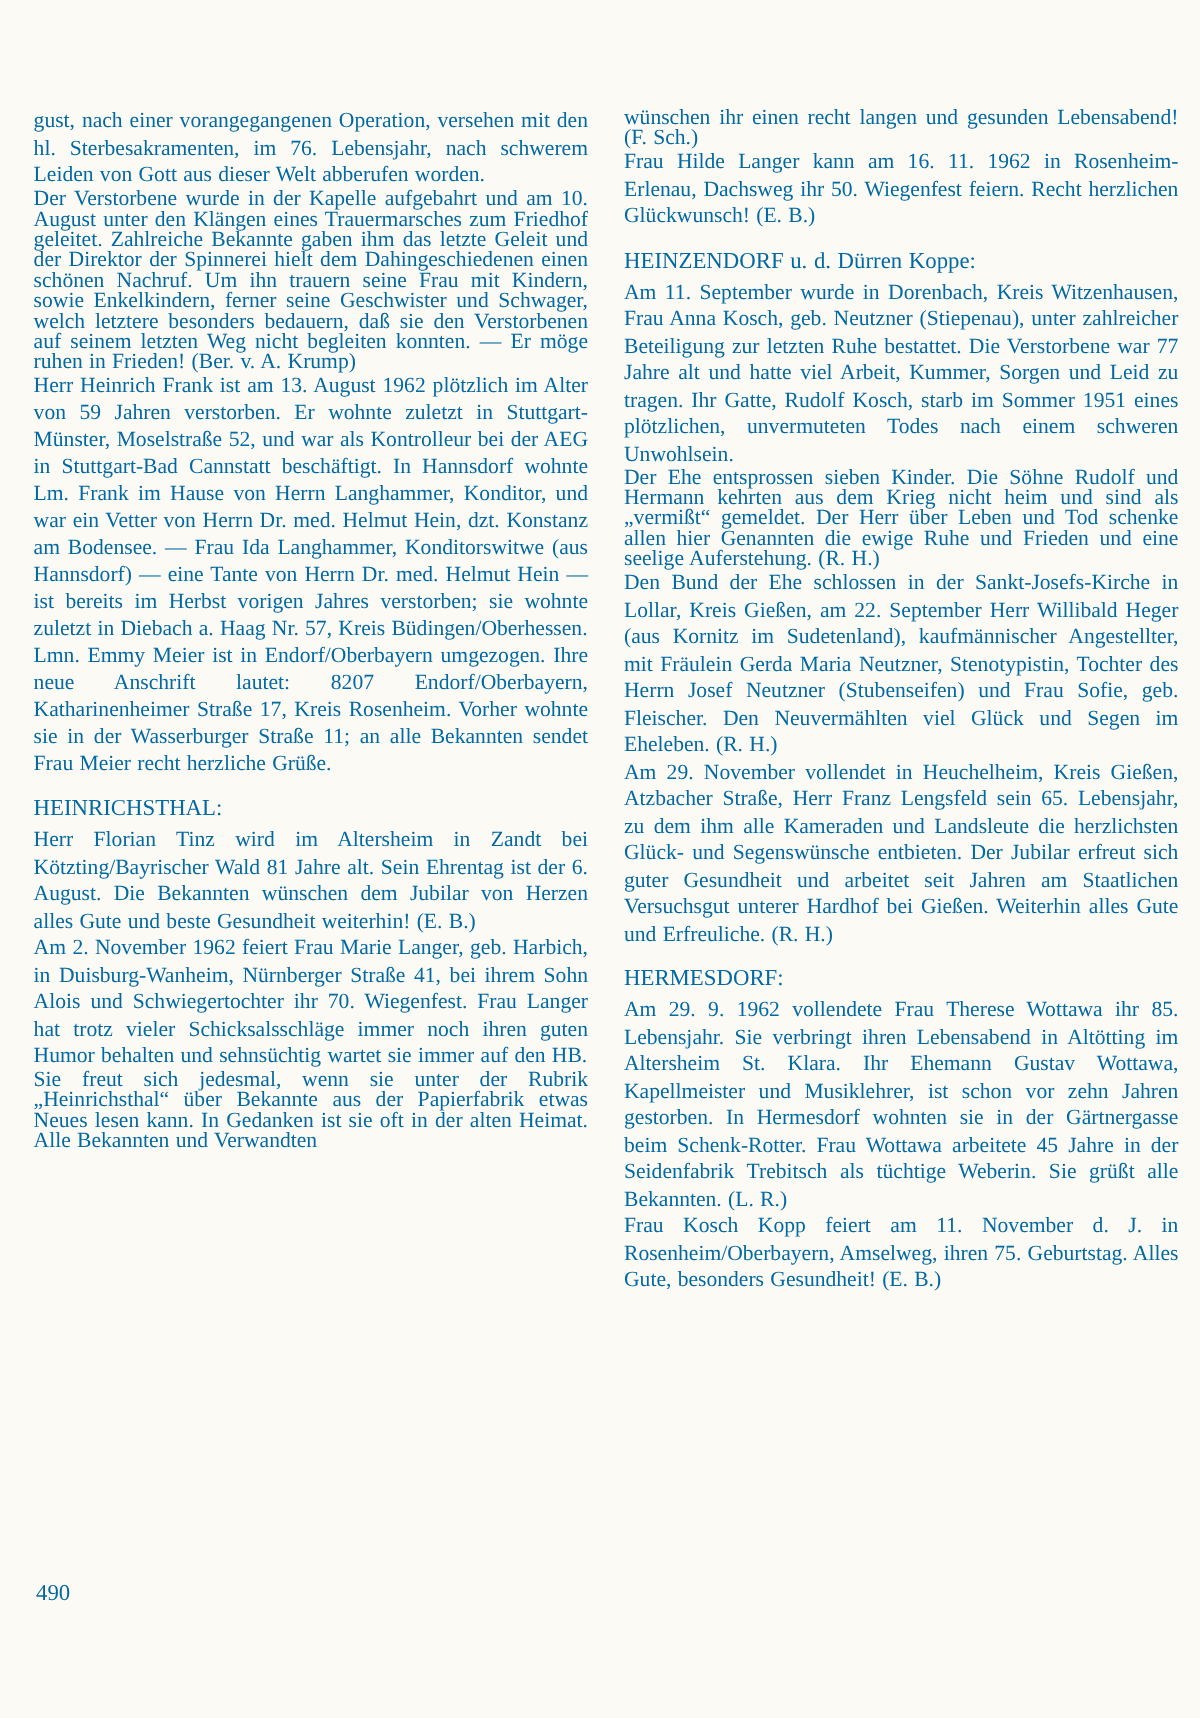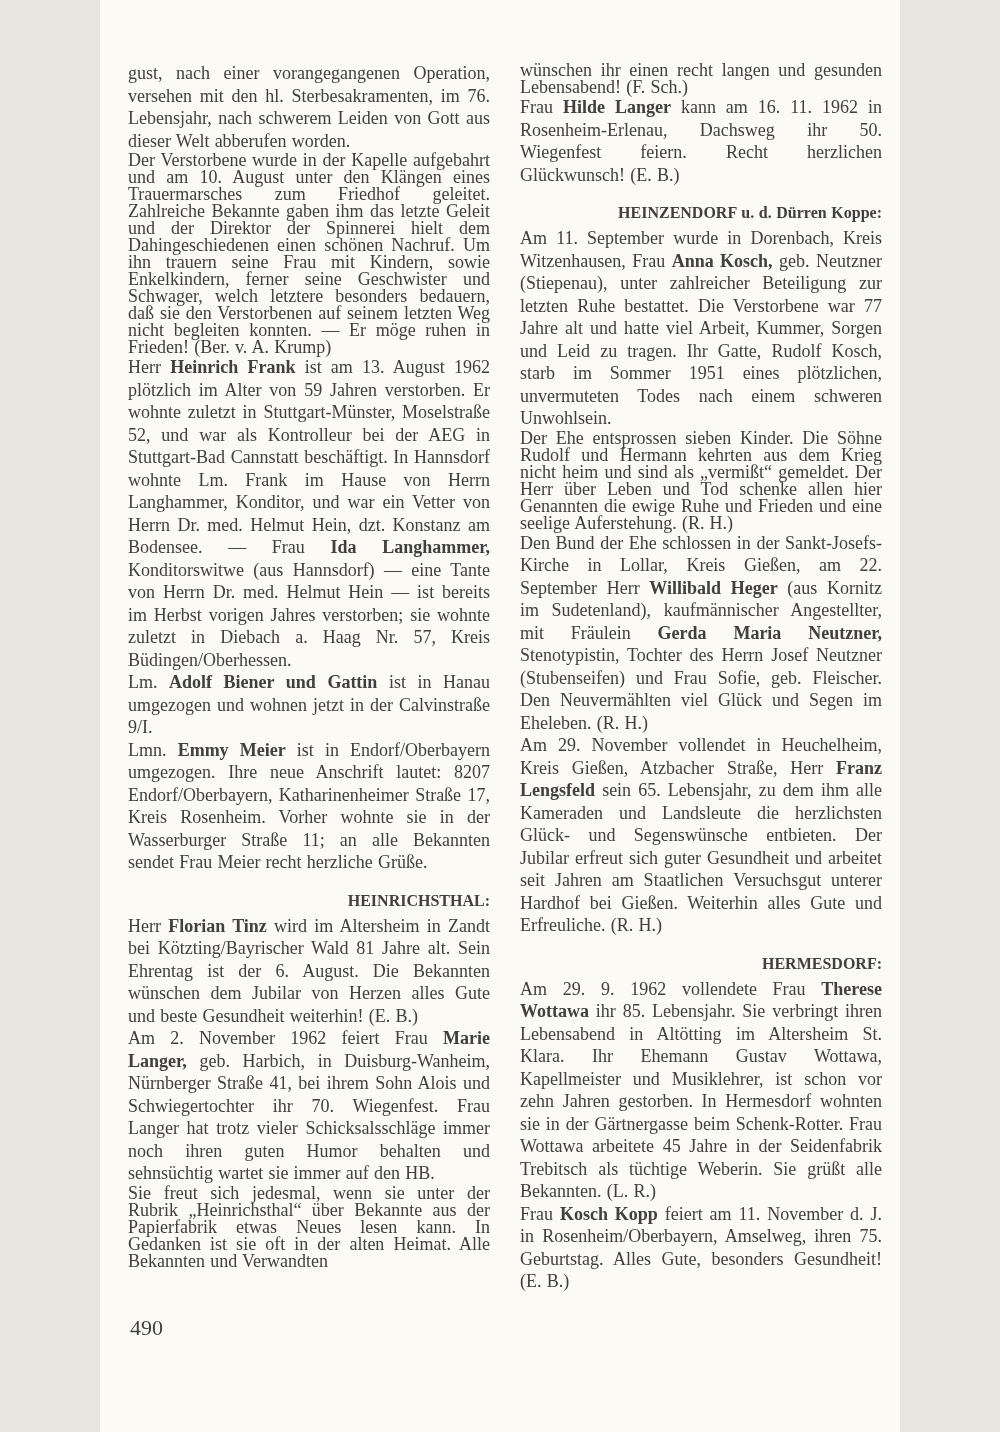--- a/index.html
+++ b/index.html
@@ -2,28 +2,28 @@
 <html lang="de"><head>
   <meta charset="utf-8">
   <style>
     html, body {
       margin: 0;
       padding: 0;
       background: #e8e6e0;
     }
     .page {
       position: relative;
-      width: 800px;
+      width: 1000px;
       height: 1432px;
       margin: 0 auto;
       background: #fbfaf5;
-      color: #404040;
+      color: #0369a1;
       font-family: "Liberation Serif", "DejaVu Serif", serif;
       box-sizing: border-box;
-      padding: 62px 18px 0 28px;
+      padding: 89px 18px 0 28px;
       overflow: hidden;
     }
     .columns {
       display: flex;
       gap: 30px;
       align-items: flex-start;
     }
     .col {
       flex: 1;
       min-width: 0;
@@ -37,49 +37,48 @@
     }
     .blk-body {
       font-size: 18px;
       line-height: 22.5px;
     }
     .blk-small {
       font-size: 18px;
       line-height: 17px;
     }
     .blk-heading {
-      font-size: 16px;
+      font-size: 19px;
       line-height: 23px;
-      font-weight: bold;
-      text-align: right;
+      font-weight: normal;
+      text-align: left;
       margin-top: 15px;
       margin-bottom: 3px;
       hyphens: none;
     }
     .bold {
-      font-weight: bold;
+      font-weight: normal;
     }
     .page-number {
       position: absolute;
       left: 30px;
       top: 1316px;
-      font-size: 22px;
+      font-size: 19px;
       line-height: 24px;
     }
   </style>
 </head>
 <body>
 
 <div class="page">
   <div class="columns">
     <div class="col">
         <p class="blk blk-body"><span>gust, nach einer vorangegangenen Operation, versehen mit den hl. Sterbesakramenten, im 76. Lebensjahr, nach schwerem Leiden von Gott aus dieser Welt abberufen worden.</span></p>
         <p class="blk blk-small"><span>Der Verstorbene wurde in der Kapelle aufgebahrt und am 10. August unter den Klängen eines Trauermarsches zum Friedhof geleitet. Zahlreiche Bekannte gaben ihm das letzte Geleit und der Direktor der Spinnerei hielt dem Dahingeschiedenen einen schönen Nachruf. Um ihn trauern seine Frau mit Kindern, sowie Enkelkindern, ferner seine Geschwister und Schwager, welch letztere besonders bedauern, daß sie den Verstorbenen auf seinem letzten Weg nicht begleiten konnten. — Er möge ruhen in Frieden! (Ber. v. A. Krump)</span></p>
         <p class="blk blk-body"><span>Herr </span><span class="bold">Heinrich Frank</span><span> ist am 13. August 1962 plötzlich im Alter von 59 Jahren verstorben. Er wohnte zuletzt in Stuttgart-Münster, Moselstraße 52, und war als Kontrolleur bei der AEG in Stuttgart-Bad Cannstatt beschäftigt. In Hannsdorf wohnte Lm. Frank im Hause von Herrn Langhammer, Konditor, und war ein Vetter von Herrn Dr. med. Helmut Hein, dzt. Konstanz am Bodensee. — Frau </span><span class="bold">Ida Langhammer,</span><span> Konditorswitwe (aus Hannsdorf) — eine Tante von Herrn Dr. med. Helmut Hein — ist bereits im Herbst vorigen Jahres verstorben; sie wohnte zuletzt in Diebach a. Haag Nr. 57, Kreis Büdingen/Oberhessen.</span></p>
-        <p class="blk blk-body"><span>Lm. </span><span class="bold">Adolf Biener und Gattin</span><span> ist in Hanau umgezogen und wohnen jetzt in der Calvinstraße 9/I.</span></p>
         <p class="blk blk-body"><span>Lmn. </span><span class="bold">Emmy Meier</span><span> ist in Endorf/Oberbayern umgezogen. Ihre neue Anschrift lautet: 8207 Endorf/Oberbayern, Katharinenheimer Straße 17, Kreis Rosenheim. Vorher wohnte sie in der Wasserburger Straße 11; an alle Bekannten sendet Frau Meier recht herzliche Grüße.</span></p>
         <p class="blk blk-heading"><span>HEINRICHSTHAL:</span></p>
         <p class="blk blk-body"><span>Herr </span><span class="bold">Florian Tinz</span><span> wird im Altersheim in Zandt bei Kötzting/Bayrischer Wald 81 Jahre alt. Sein Ehrentag ist der 6. August. Die Bekannten wünschen dem Jubilar von Herzen alles Gute und beste Gesundheit weiterhin! (E. B.)</span></p>
         <p class="blk blk-body"><span>Am 2. November 1962 feiert Frau </span><span class="bold">Marie Langer,</span><span> geb. Harbich, in Duisburg-Wanheim, Nürnberger Straße 41, bei ihrem Sohn Alois und Schwiegertochter ihr 70. Wiegenfest. Frau Langer hat trotz vieler Schicksalsschläge immer noch ihren guten Humor behalten und sehnsüchtig wartet sie immer auf den HB.</span></p>
         <p class="blk blk-small"><span>Sie freut sich jedesmal, wenn sie unter der Rubrik „Heinrichsthal“ über Bekannte aus der Papierfabrik etwas Neues lesen kann. In Gedanken ist sie oft in der alten Heimat. Alle Bekannten und Verwandten</span></p>
       </div>
     <div class="col">
         <p class="blk blk-small"><span>wünschen ihr einen recht langen und gesunden Lebensabend! (F. Sch.)</span></p>
         <p class="blk blk-body"><span>Frau </span><span class="bold">Hilde Langer</span><span> kann am 16. 11. 1962 in Rosenheim-Erlenau, Dachsweg ihr 50. Wiegenfest feiern. Recht herzlichen Glückwunsch! (E. B.)</span></p>
         <p class="blk blk-heading"><span>HEINZENDORF u. d. Dürren Koppe:</span></p>

